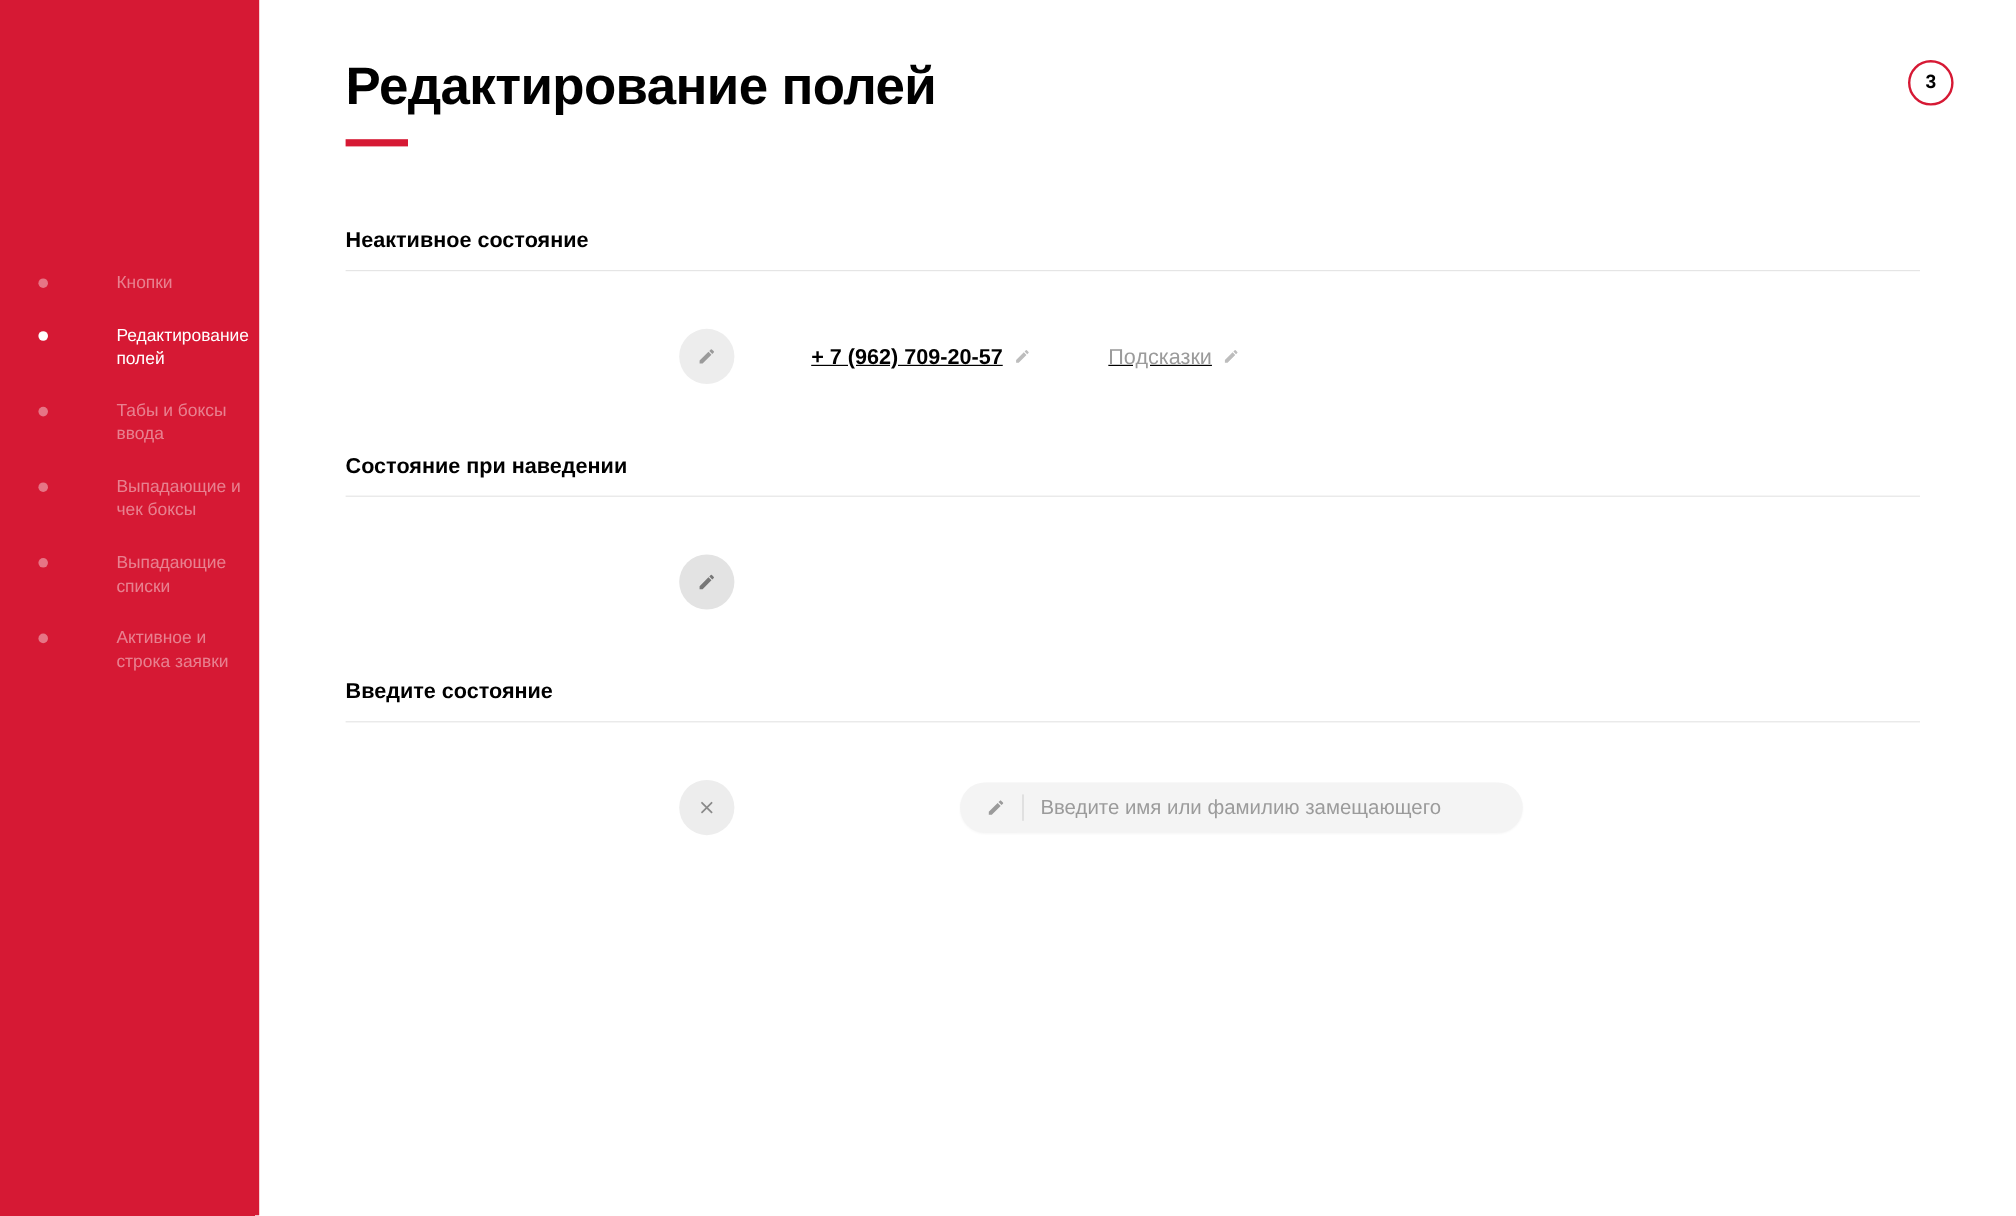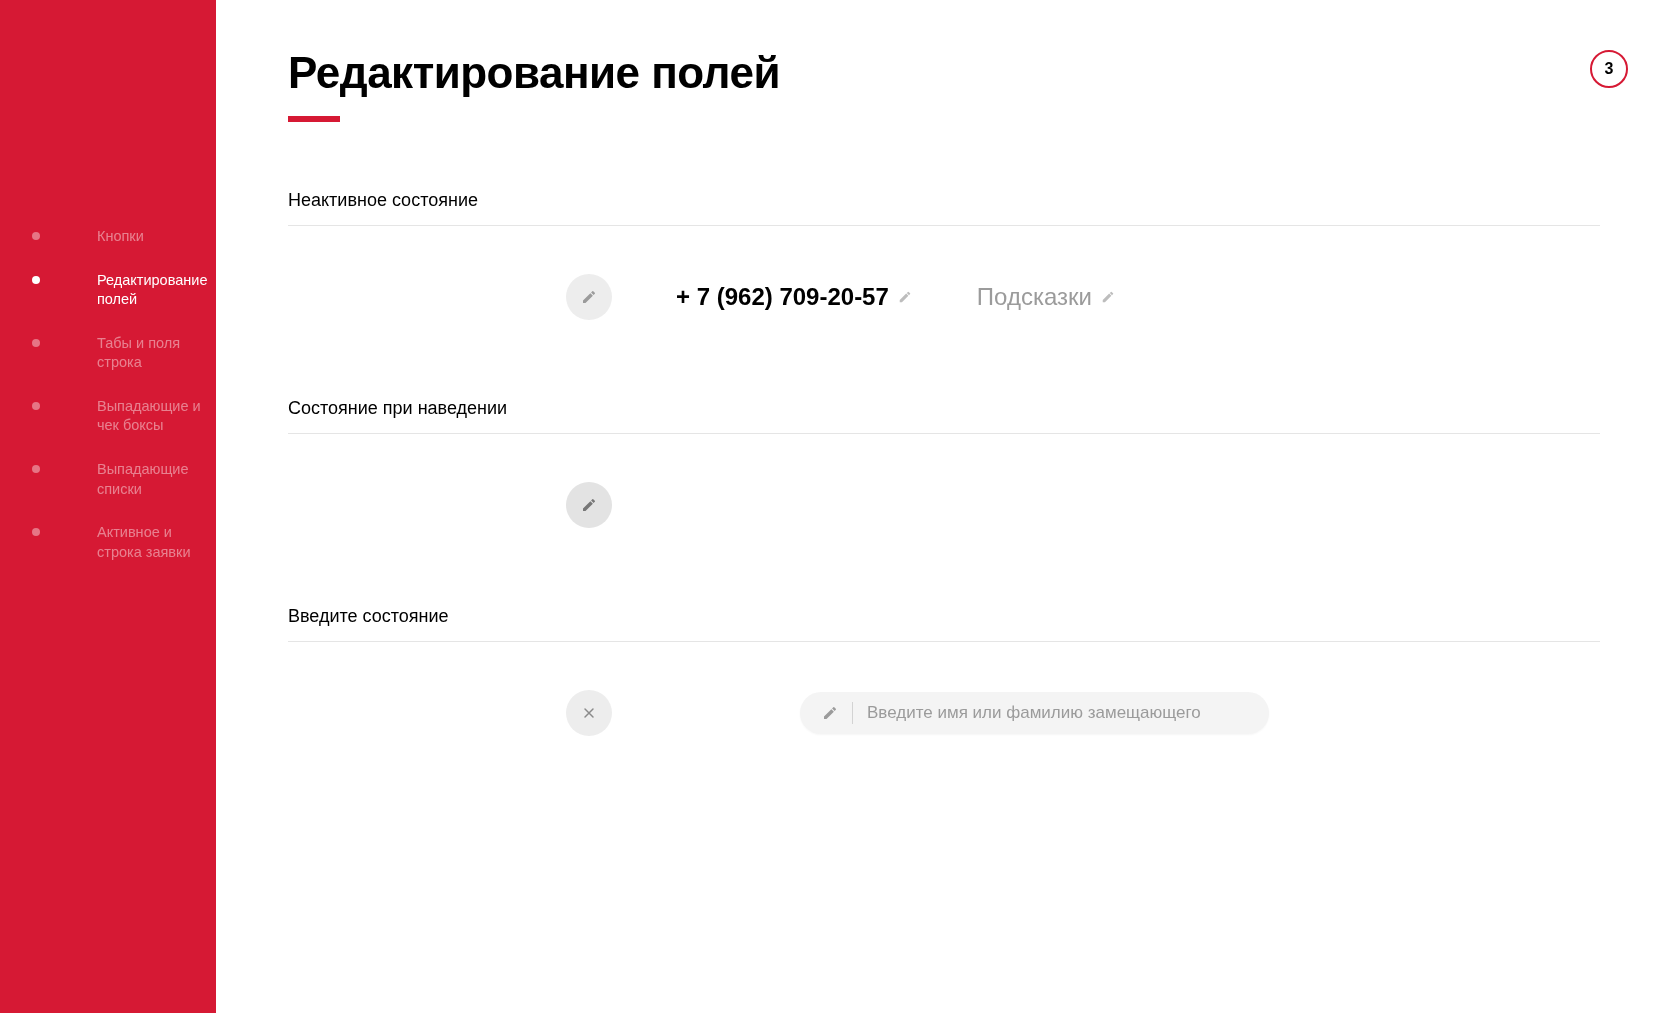--- a/index.html
+++ b/index.html
@@ -77,26 +77,26 @@
       align-items: center;
       justify-content: center;
       font-size: 16px;
       font-weight: 700;
       color: #000;
     }
     .section {
       margin-top: 68px;
     }
     .section + .section {
-      margin-top: 78px;
+      margin-top: 58px;
     }
     .section-title {
       font-size: 18px;
       color: #000;
-      font-weight: 400;
+      font-weight: 700;
       padding-bottom: 14px;
       border-bottom: 1px solid #e5e5e5;
     }
     .section-body {
       padding-top: 48px;
       display: flex;
       align-items: center;
       gap: 64px;
     }
     .circle-btn {
@@ -110,21 +110,22 @@
       cursor: pointer;
       margin-left: 278px;
     }
     .circle-btn.hover {
       background: #e3e3e3;
     }
     .inline-field {
       display: flex;
       align-items: center;
       gap: 8px;
-      font-size: 24px;
+      font-size: 18px;
+      text-decoration: underline;
     }
     .inline-field .value-bold {
       font-weight: 700;
       color: #000;
     }
     .inline-field .value-muted {
       color: #9b9b9b;
     }
     .pencil-sm {
       width: 16px;
@@ -174,21 +175,21 @@
   <div class="sidebar-item">
     <span class="sidebar-dot"></span>
     <span class="sidebar-label">Кнопки</span>
   </div>
   <div class="sidebar-item active">
     <span class="sidebar-dot"></span>
     <span class="sidebar-label">Редактирование полей</span>
   </div>
   <div class="sidebar-item">
     <span class="sidebar-dot"></span>
-    <span class="sidebar-label">Табы и поля строка</span>
+    <span class="sidebar-label">Табы и боксы ввода</span>
   </div>
   <div class="sidebar-item">
     <span class="sidebar-dot"></span>
     <span class="sidebar-label">Выпадающие
 и чек боксы</span>
   </div>
   <div class="sidebar-item">
     <span class="sidebar-dot"></span>
     <span class="sidebar-label">Выпадающие списки</span>
   </div>

